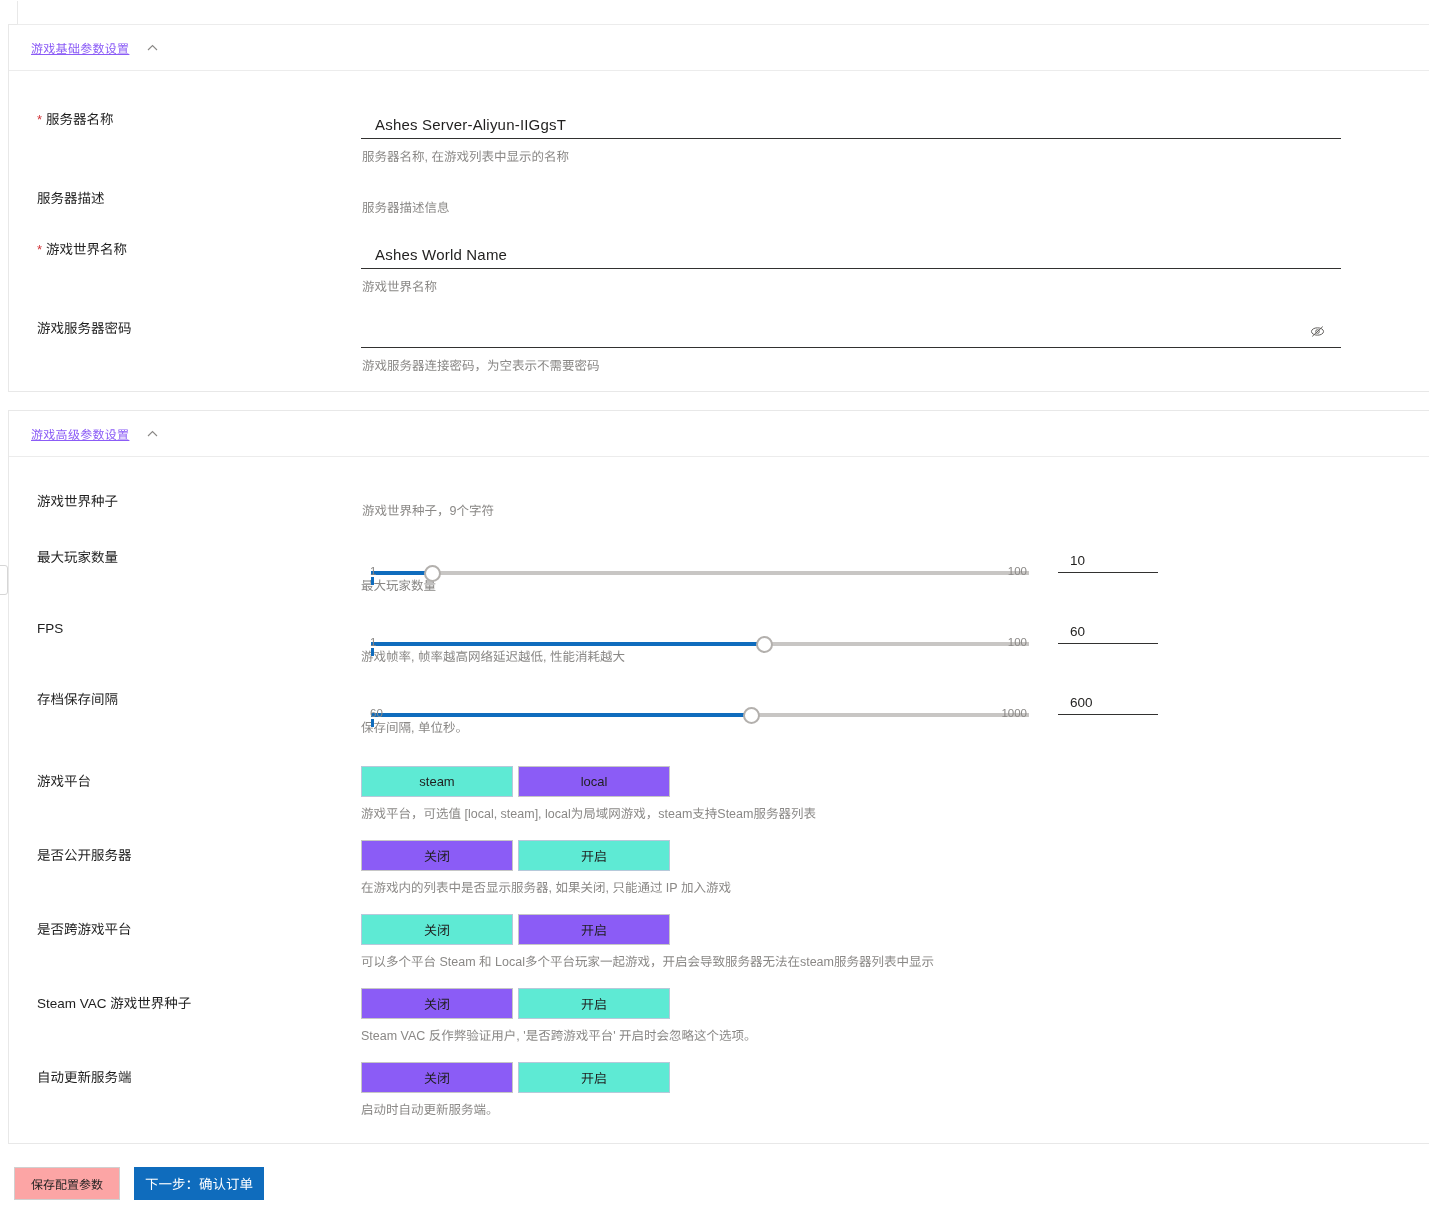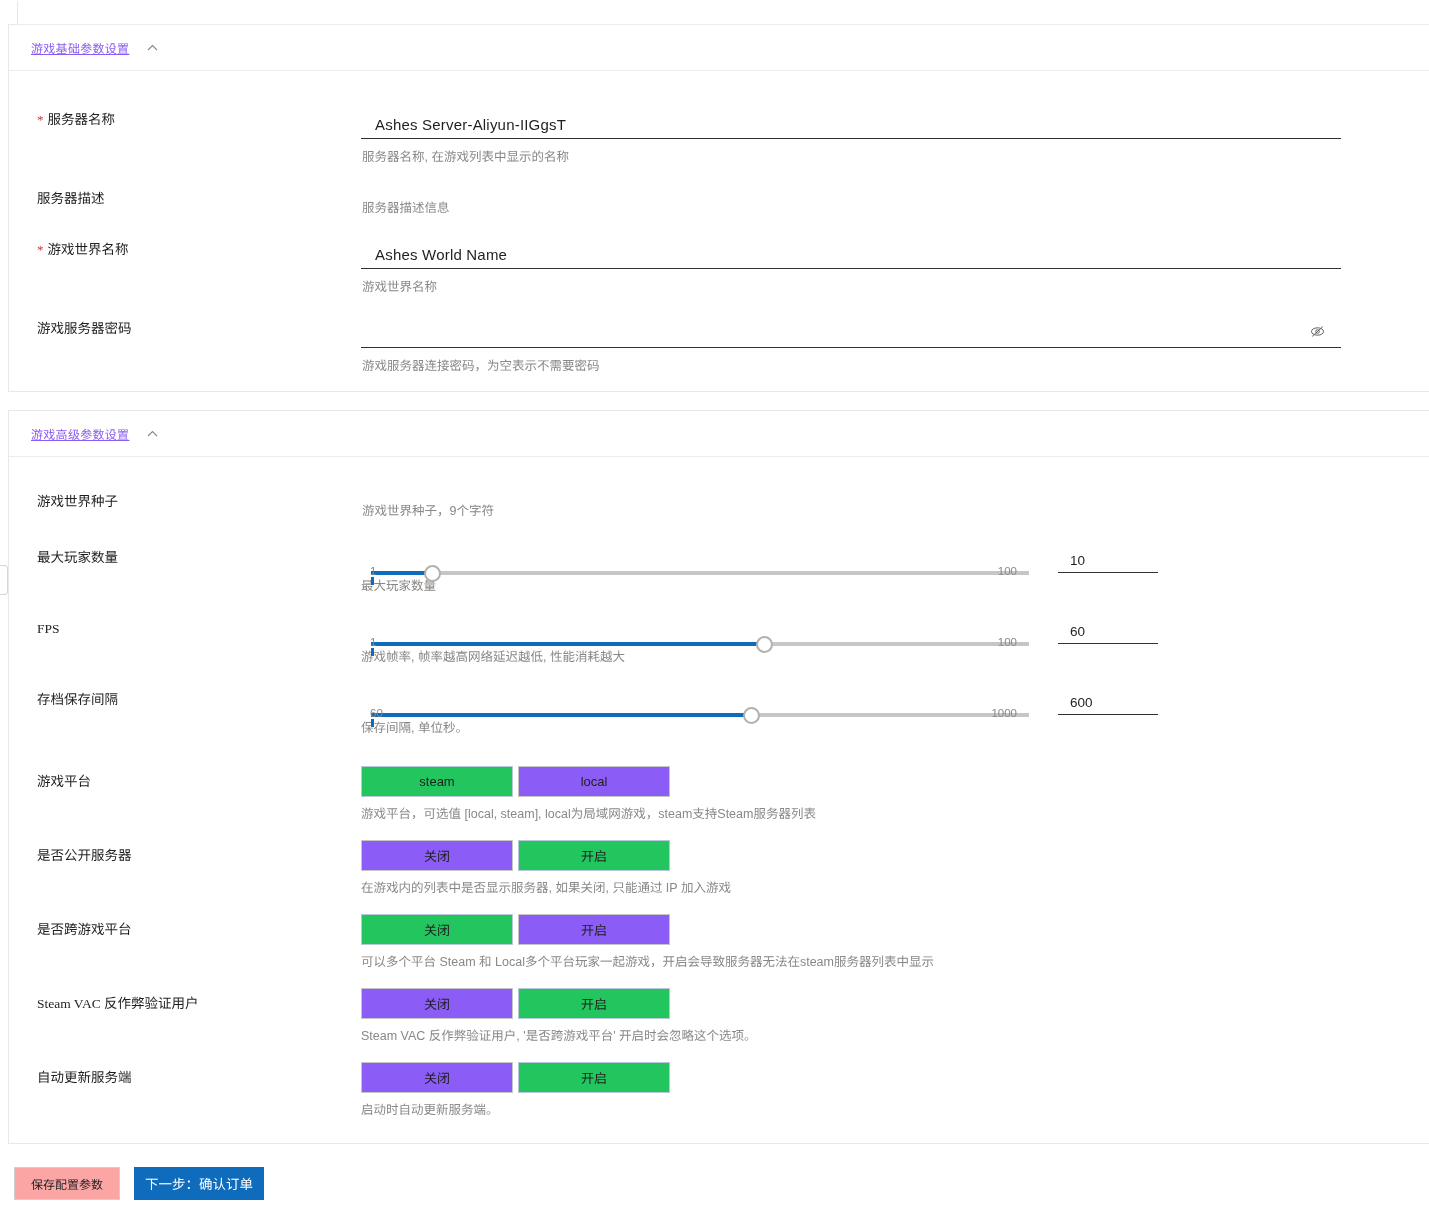--- a/index.html
+++ b/index.html
@@ -68,21 +68,20 @@
     position: relative;
   }
   .row-label {
     width: 352px;
     min-width: 352px;
     box-sizing: border-box;
     padding-left: 28px;
     font-size: 13.5px;
     color: #1f1f1f;
     line-height: 18px;
-    font-family: Liberation Serif, serif;
   }
   .req-star {
     color: #d13438;
     margin-right: 4px;
     font-size: 13px;
   }
   .row-field { flex: 1; position: relative; }
 
   
   .uline-input {
@@ -157,21 +156,21 @@
     cursor: pointer;
   }
   .slider-ends {
     position: relative;
     height: 15px;
     margin-top: 16px;
     font-size: 11.5px;
     color: #8a8886;
   }
   .slider-ends .lo { position: absolute; left: 9px; top: 0; }
-  .slider-ends .hi { position: absolute; right: 12px; top: 0; }
+  .slider-ends .hi { position: absolute; right: 2px; top: 0; }
   .slider-hint {
     font-size: 12.5px;
     color: #8a8886;
     margin-top: -2px;
     line-height: 16px;
   }
   .num-box {
     margin-left: 29px;
     width: 100px;
     margin-top: 1px;
@@ -199,21 +198,21 @@
     color: #1f1f1f;
     font-size: 13px;
     font-family: "Liberation Sans", "DejaVu Sans", sans-serif;
     display: flex;
     align-items: center;
     justify-content: center;
     cursor: pointer;
   }
   .tbtn + .tbtn { margin-left: 5px; }
   .tbtn.sel {
-    background: #22c55e;
+    background: #5eead4;
     border-color: #b6c9da;
   }
   .grp-hint {
     font-size: 12.5px;
     color: #8a8886;
     margin-top: 9px;
     line-height: 16px;
   }
 
   
@@ -447,21 +446,21 @@
       <div class="row-field">
         <div class="btn-group">
           <button class="tbtn sel">关闭</button>
           <button class="tbtn">开启</button>
         </div>
         <div class="grp-hint">可以多个平台 Steam 和 Local多个平台玩家一起游戏，开启会导致服务器无法在steam服务器列表中显示</div>
       </div>
     </div>
 
     <div class="row" style="margin-top:18px;">
-      <div class="row-label" style="padding-top:7px;">Steam VAC 反作弊验证用户</div>
+      <div class="row-label" style="padding-top:7px;">Steam VAC 游戏世界种子</div>
       <div class="row-field">
         <div class="btn-group">
           <button class="tbtn">关闭</button>
           <button class="tbtn sel">开启</button>
         </div>
         <div class="grp-hint">Steam VAC 反作弊验证用户, '是否跨游戏平台' 开启时会忽略这个选项。</div>
       </div>
     </div>
 
     <div class="row" style="margin-top:18px;">

